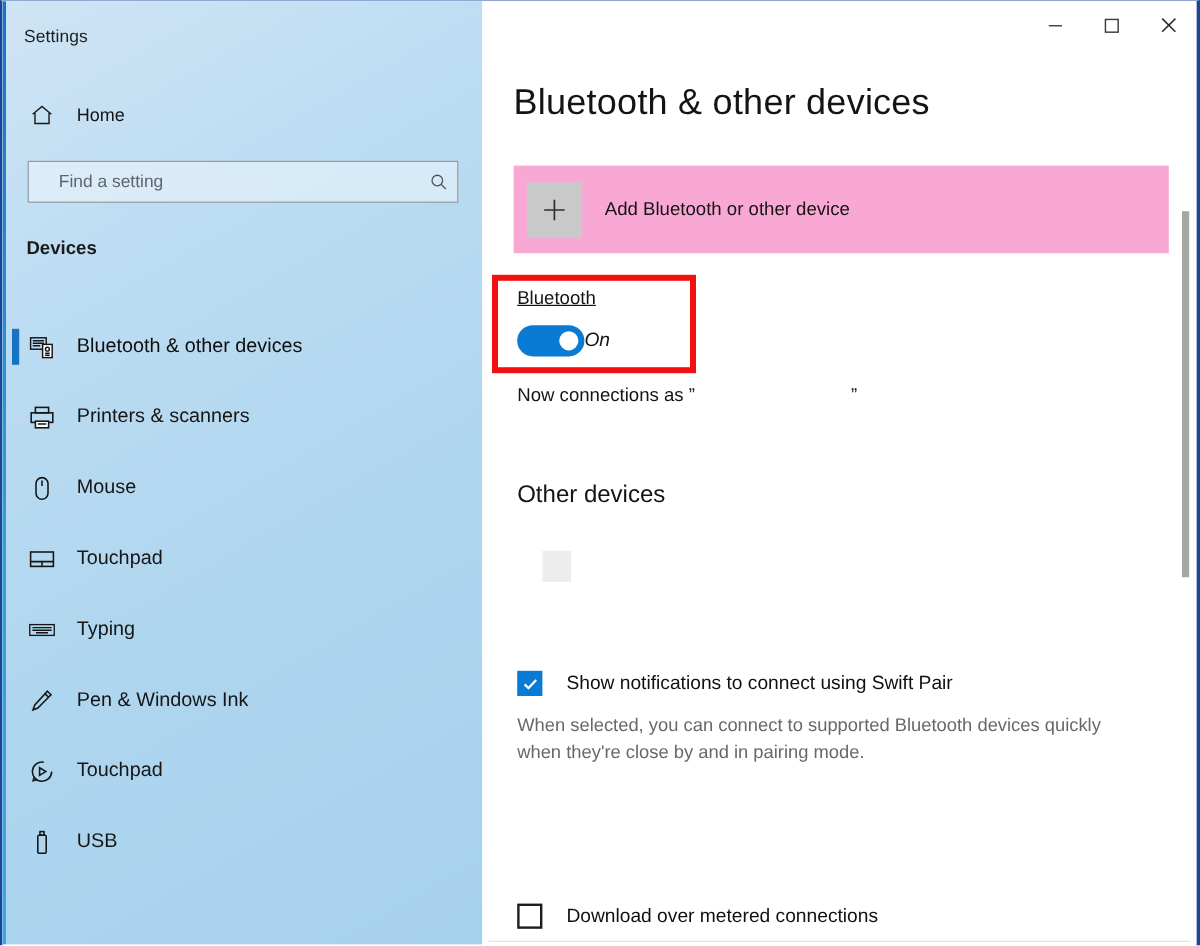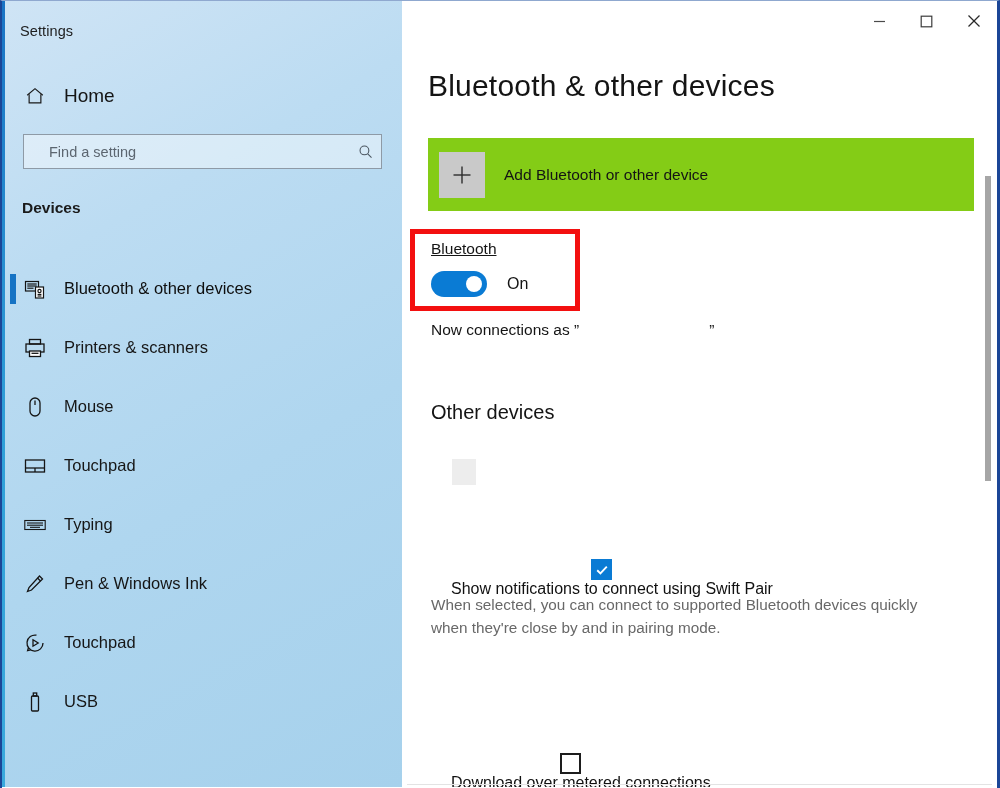--- a/index.html
+++ b/index.html
@@ -33,21 +33,21 @@
   #app-title {
     position: absolute; left: 18px; top: 10px;
     font-size: 14.5px; color: #1d1d1d; letter-spacing: .1px; margin-top: 12px;
   }
   #home-row {
     position: absolute; left: 0; top: 74px;
     width: 400px; height: 42px;
     display: flex; align-items: center;
   }
   #home-row .ico { width: 30px; margin-left: 18px; display:flex; align-items:center; justify-content:center;}
-  #home-row .lbl { margin-left: 14px; font-size: 19px; color: #141414; }
+  #home-row .lbl { margin-left: 14px; font-size: 15px; color: #141414; }
 
   #search-box {
     position: absolute; left: 21px; top: 133px;
     width: 359px; height: 35px;
     background: rgba(255,255,255,0.42);
     border: 1px solid #8e9aa6;
     display: flex; align-items: center;
   }
   #search-input {
     flex: 1; border: 0; background: transparent; outline: none;
@@ -99,21 +99,21 @@
   .winbtn svg { display: block; }
 
   #page-title {
     position: absolute; left: 26px; top: 68px;
     font-size: 30px; font-weight: 400; color: #141414; letter-spacing: .2px;
   }
 
   #add-device-row {
     position: absolute; left: 26px; top: 137px;
     width: 546px; height: 73px;
-    background: #84cc16;
+    background: #f9a8d4;
     display: flex; align-items: center;
   }
   #add-plus-btn {
     width: 46px; height: 46px; margin-left: 11px;
     background: #c9c9c9;
     display: flex; align-items: center; justify-content: center;
   }
   #add-device-label {
     margin-left: 19px; font-size: 15.5px; color: #141414;
   }
@@ -136,42 +136,42 @@
   #bt-toggle {
     width: 56px; height: 26px; border-radius: 13px;
     background: #0a7bd4; position: relative;
   }
   #bt-toggle .knob {
     position: absolute; right: 5px; top: 50%;
     transform: translateY(-50%);
     width: 16px; height: 16px; border-radius: 50%;
     background: #ffffff;
   }
-  #bt-state { margin-left: 20px; font-size: 16px; color: #141414; }
+  #bt-state { font-size: 16px; color: #141414; font-style: italic; }
 
   #discoverable-row {
     position: absolute; left: 29px; top: 320px;
     font-size: 15.5px; color: #141414;
     display: flex; align-items: baseline;
   }
   #discoverable-name-blank {
     display: inline-block; width: 130px;
   }
 
   #other-devices-heading {
     position: absolute; left: 29px; top: 400px;
     font-size: 20px; color: #141414;
   }
   #device-placeholder {
     position: absolute; left: 50px; top: 458px;
     width: 24px; height: 26px; background: #ededed;
   }
 
   .checkbox-row {
-    position: absolute; display: flex; align-items: center; flex-direction: column;
+    position: absolute; display: flex; align-items: center;
   }
   #swiftpair-row { left: 29px; top: 558px; }
   #metered-row { left: 29px; top: 752px; }
   .cbox {
     width: 21px; height: 21px;
     display: flex; align-items: center; justify-content: center;
     flex: 0 0 auto;
   }
   .cbox.checked { background: #0a7bd4; }
   .cbox.unchecked { border: 2px solid #1d1d1d; background: #ffffff; }

